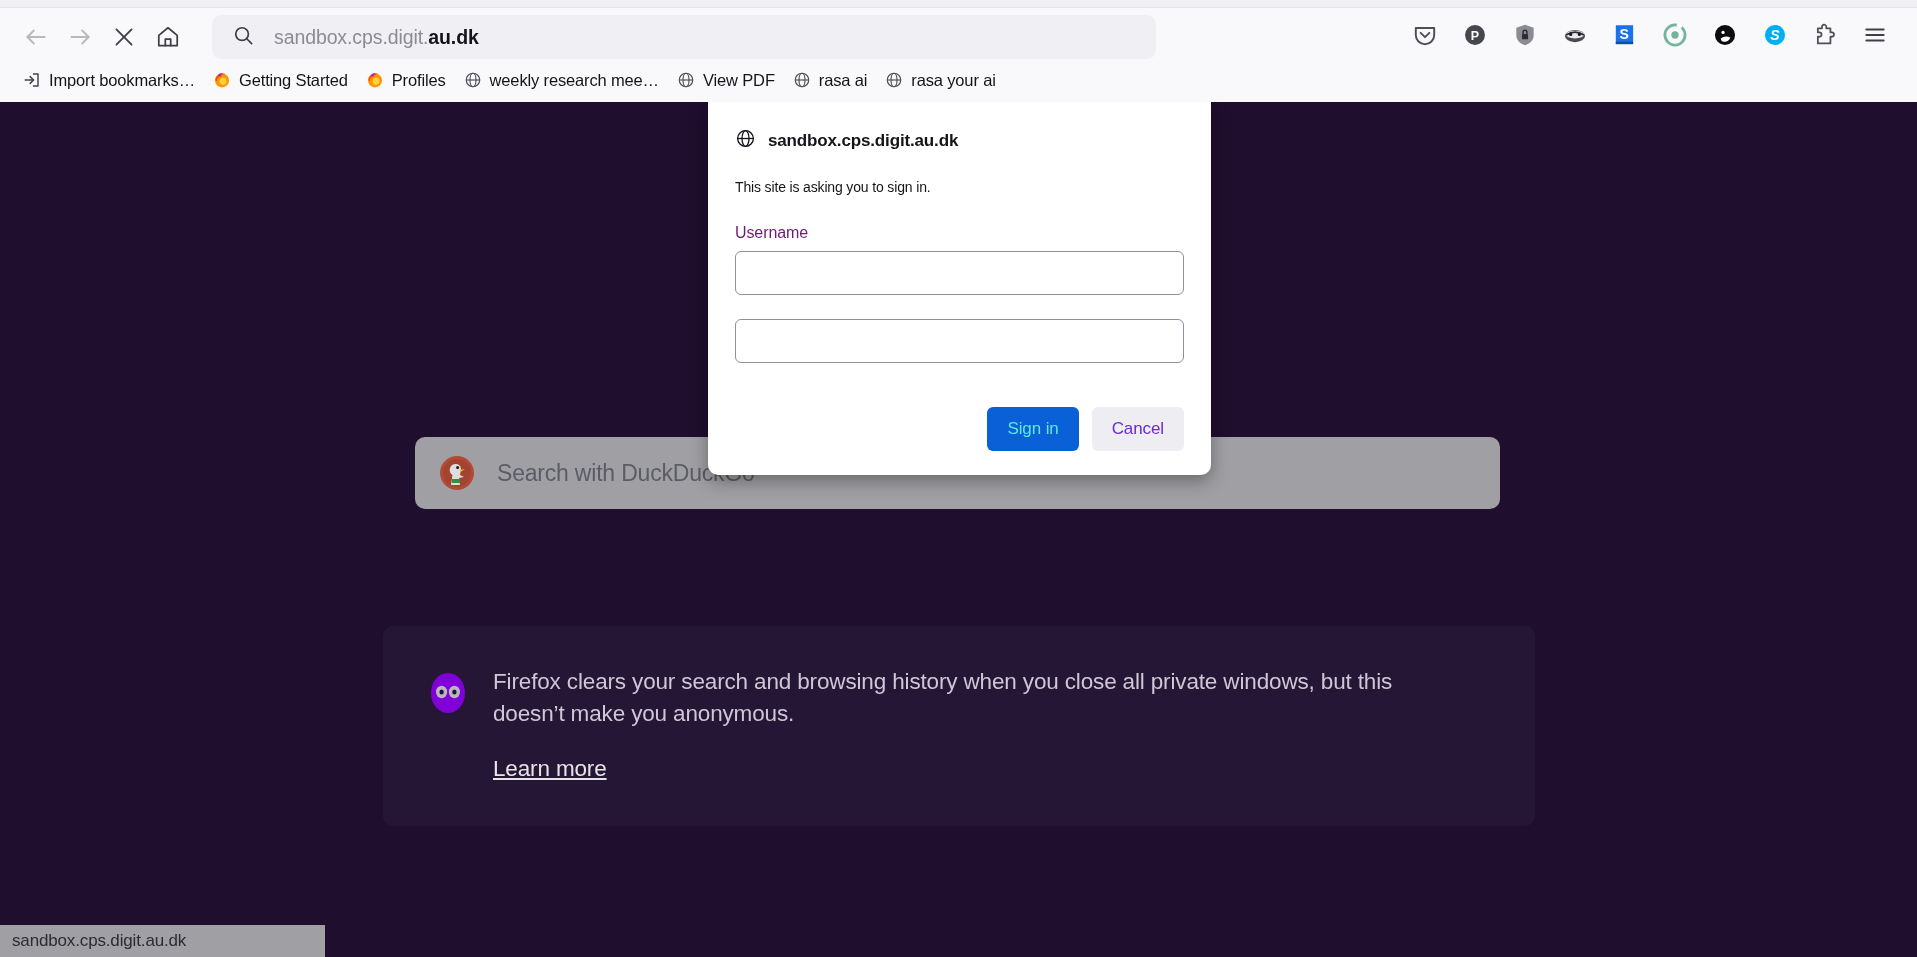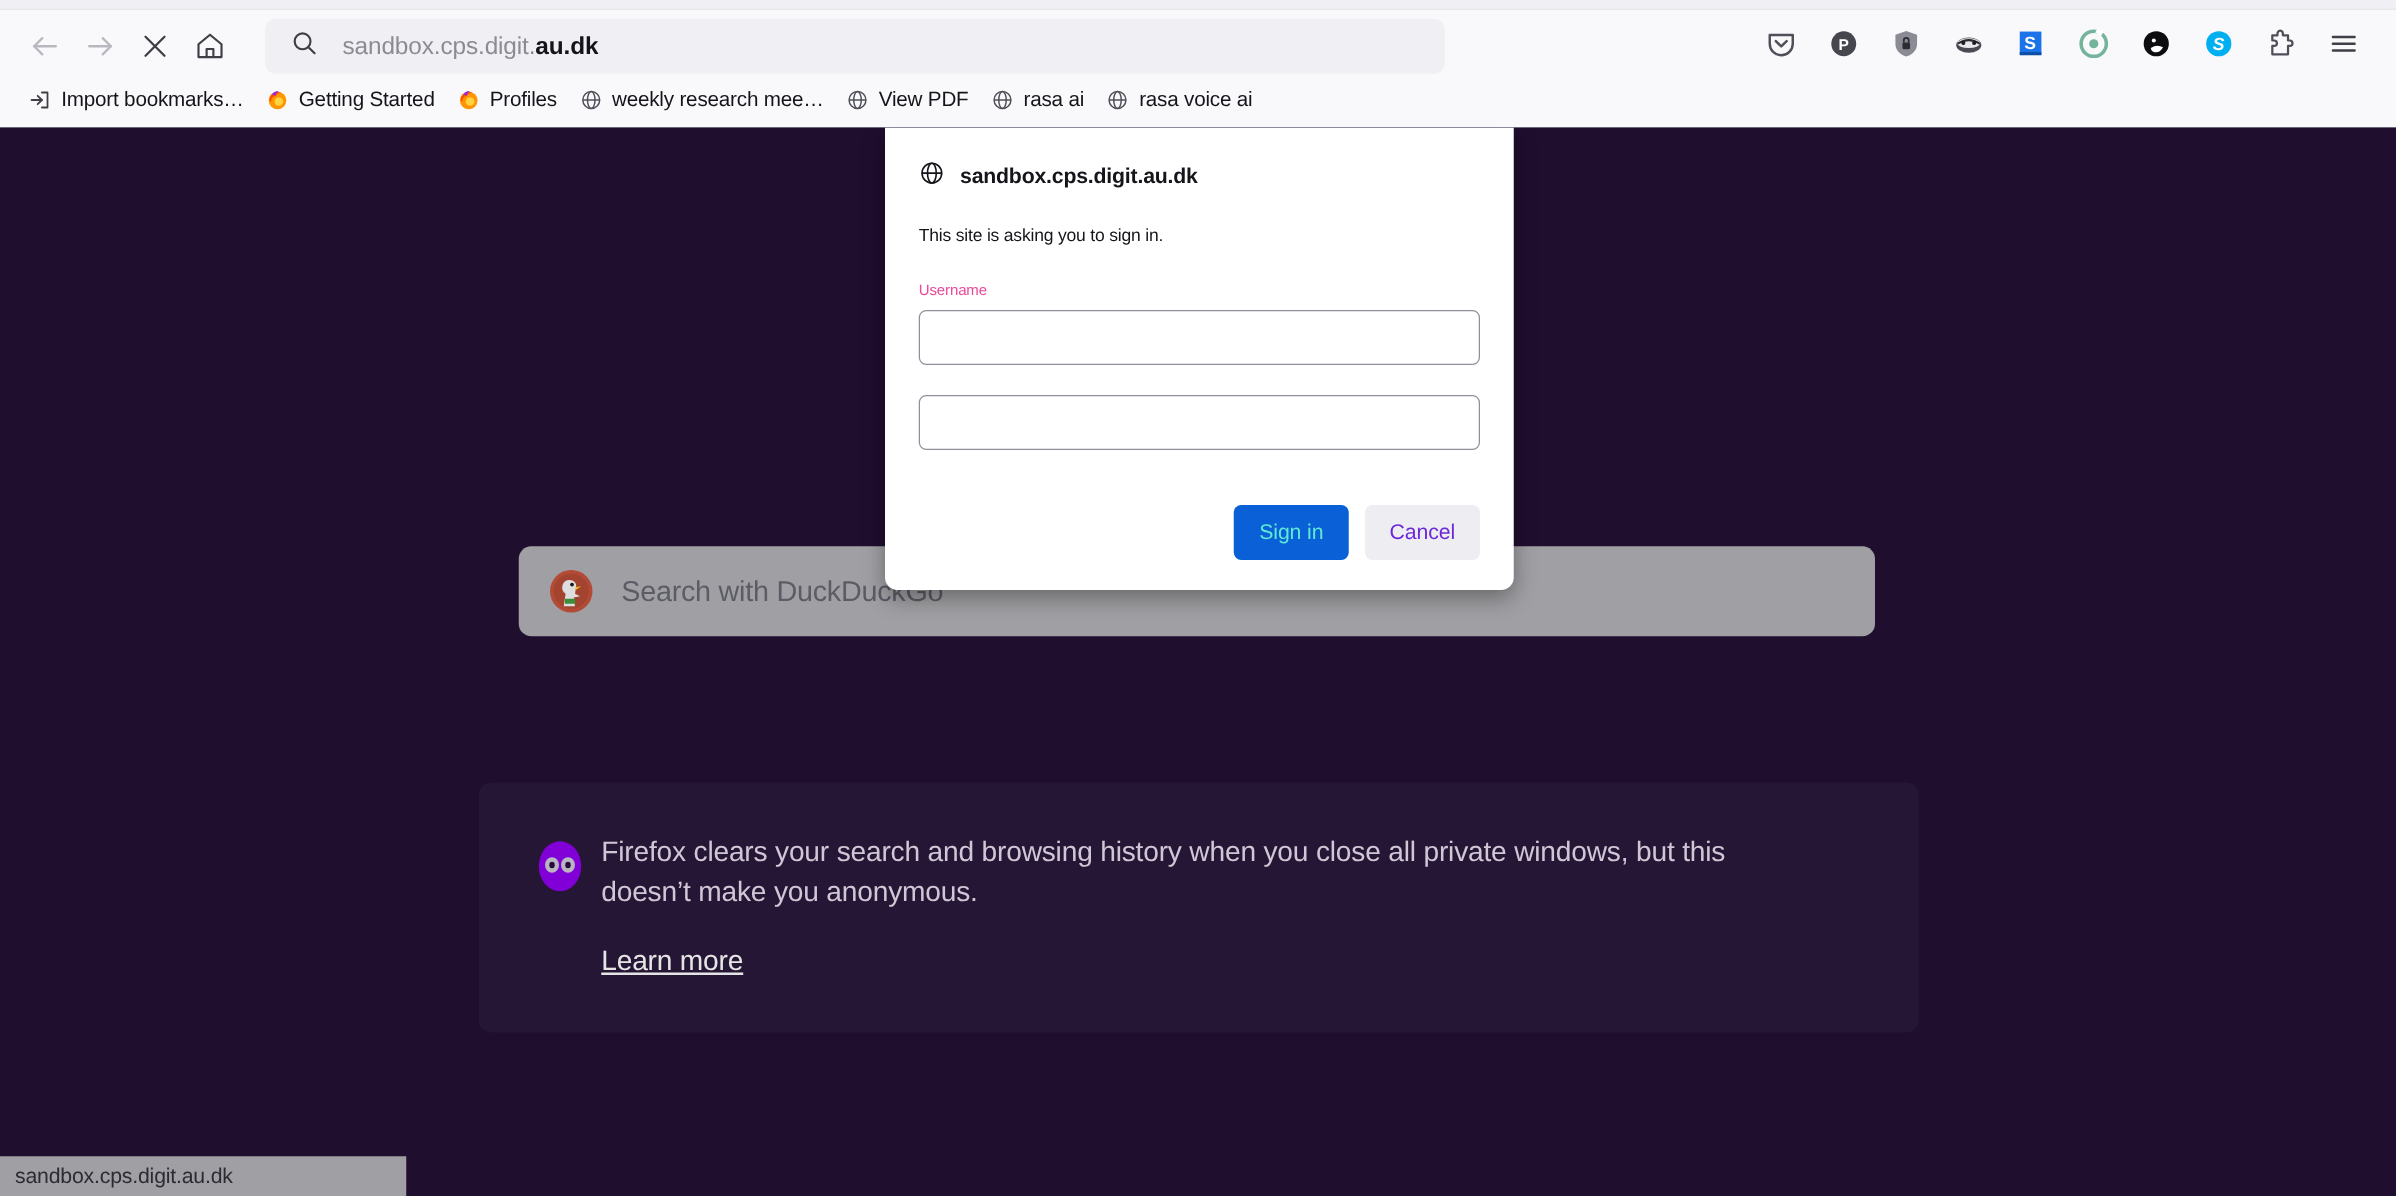--- a/index.html
+++ b/index.html
@@ -126,21 +126,21 @@
   }
 
   #pb-info {
     position: absolute;
     left: 383px; top: 524px;
     width: 1152px; height: 200px;
     background: rgba(255,255,255,0.035);
     border-radius: 10px;
     display: flex;
     padding: 40px 44px;
-    gap: 12px;
+    gap: 24px;
   }
   #pb-mask-icon { width: 42px; height: 42px; flex: 0 0 auto; margin-top: 6px; }
   #pb-info-text { flex: 1; }
   #pb-info-body {
     font-size: 22.5px;
     line-height: 1.41;
     color: #cfc6d6;
     letter-spacing: -0.15px;
     max-width: 965px;
   }
@@ -180,22 +180,22 @@
     font-weight: 600;
     letter-spacing: -0.15px;
   }
   #auth-message {
     font-size: 14px;
     color: #15141a;
     margin-bottom: 29px;
     letter-spacing: -0.15px;
   }
   .field-label {
-    font-size: 12px;
-    color: #ec4899;
+    font-size: 16px;
+    color: #701a75;
     margin-bottom: 9px;
     letter-spacing: -0.1px;
   }
   .field-input {
     width: 100%; height: 44px;
     border: 1px solid #8f8f9d;
     border-radius: 6px;
     background: #ffffff;
     padding: 0 10px;
     font-size: 16px;
@@ -466,21 +466,21 @@
     </div>
 
     <div class="bm-item">
       <span class="bm-icon">
         <svg width="18" height="18" viewBox="0 0 24 24" fill="none" stroke="#50505a" stroke-width="1.6">
           <circle cx="12" cy="12" r="9"></circle>
             <ellipse cx="12" cy="12" rx="4" ry="9"></ellipse>
             <line x1="3" y1="12" x2="21" y2="12"></line>
         </svg>
       </span>
-      <span class="bm-label">rasa voice ai</span>
+      <span class="bm-label">rasa your ai</span>
     </div>
   </div>
 </div>
 
 <div id="content">
   <div id="pb-inner">
 
     <div id="search-box">
       <span id="ddg-logo">
         <svg width="36" height="36" viewBox="0 0 36 36">

